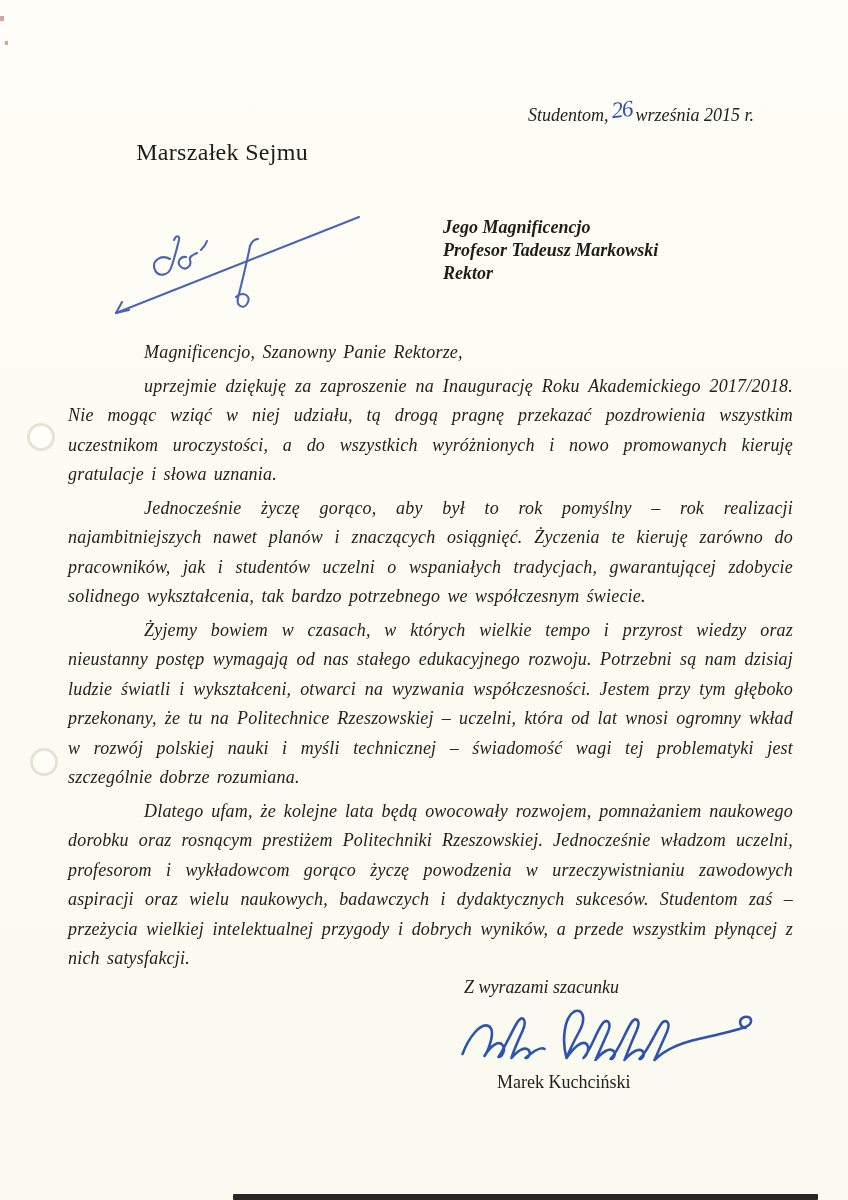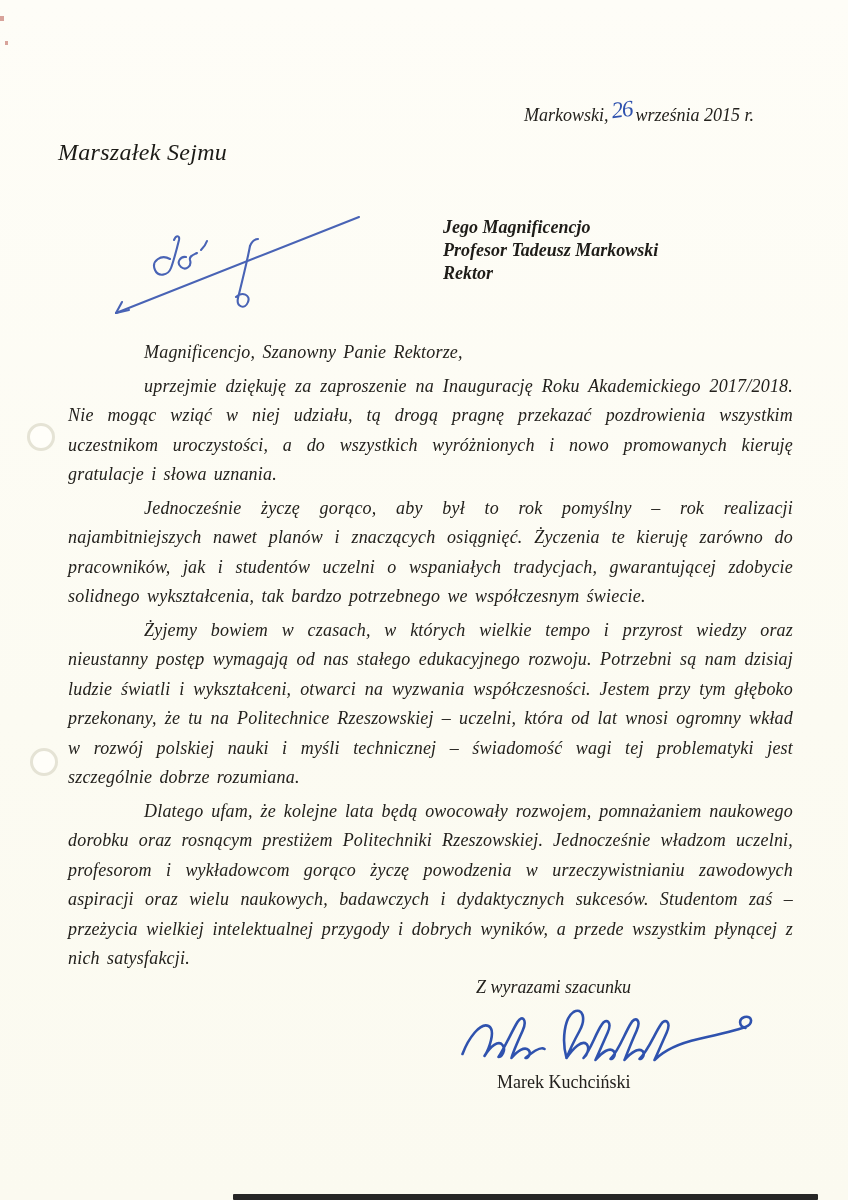--- a/index.html
+++ b/index.html
@@ -22,25 +22,24 @@
     color:#2f52ae;
     font-size:23px;
     font-style:italic;
     transform:rotate(-7deg) translateY(-4px);
     margin:0 2px 0 4px;
     letter-spacing:-1px;
   }
   
   .letterhead{
     position:absolute;top:136px;left:58px;width:250px;
-    text-align:left;
+    text-align:right;
     font-size:24px;line-height:33px;
     color:#1c1b17;
     letter-spacing:.3px;
-    font-style:italic;
   }
   
   .paraph{position:absolute;top:210px;left:106px;}
   
   .recipient{
     position:absolute;top:216px;left:443px;
     font-style:italic;font-weight:bold;
     font-size:18px;line-height:23px;
     color:#1e1c18;
   }
@@ -48,21 +47,21 @@
   .body-text{
     position:absolute;top:338px;left:68px;width:733px;
     font-style:italic;font-size:18px;line-height:29.5px;
     text-align:justify;
     word-spacing:2.5px;letter-spacing:.2px;
   }
   .salutation{margin:0 0 14px 0;text-indent:76px;text-align:left;}
   .body-text p{margin:0 8px 4px 0;text-indent:76px;}
   
   .closing{
-    position:absolute;top:977px;left:476px;
+    position:absolute;top:977px;left:464px;
     font-style:italic;font-size:18px;
   }
   .signature{position:absolute;top:998px;left:452px;}
   .signer{
     position:absolute;top:1072px;left:497px;
     font-size:18px;
   }
   
   .hole{
     position:absolute;width:22px;height:22px;border-radius:50%;
@@ -79,21 +78,21 @@
   .speck.s2{left:5px;top:41px;width:3px;height:4px;}
 </style>
 </head>
 <body>
 
 <div class="page">
 
   <div class="speck s1"></div>
   <div class="speck s2"></div>
 
-  <div class="date-line"><span>Markowski,</span><span class="hand-day">26</span><span>września 2015 r.</span></div>
+  <div class="date-line"><span>Studentom,</span><span class="hand-day">26</span><span>września 2015 r.</span></div>
 
   <div class="letterhead">
     <div>Marszałek Sejmu</div>
   </div>
 
   <div class="paraph">
     <svg width="270" height="115" viewBox="0 0 270 115">
       <g fill="none" stroke="#3a57b0" stroke-width="2.1" stroke-linecap="round" stroke-linejoin="round" opacity="0.92">
         <path d="M10,103 L253,7"></path>
         <path d="M10,103 L23,100"></path>

